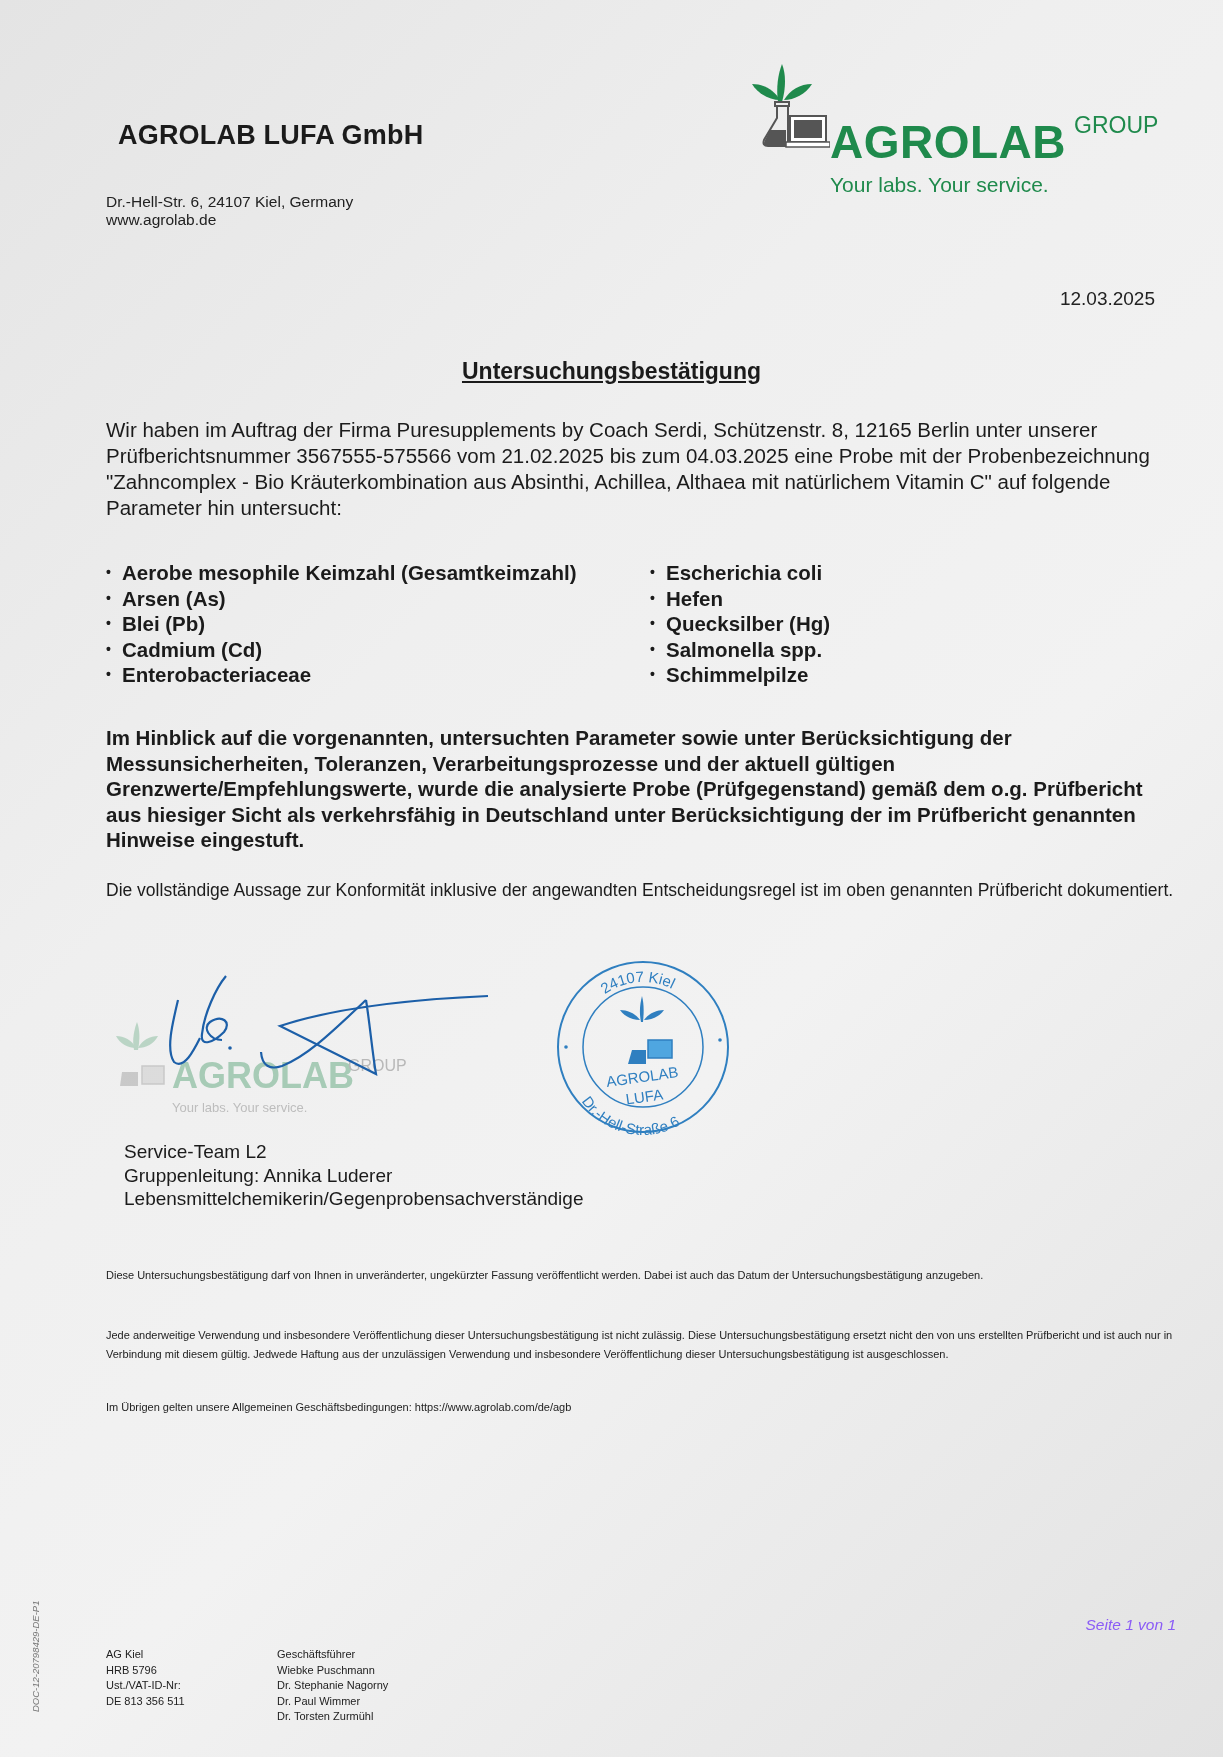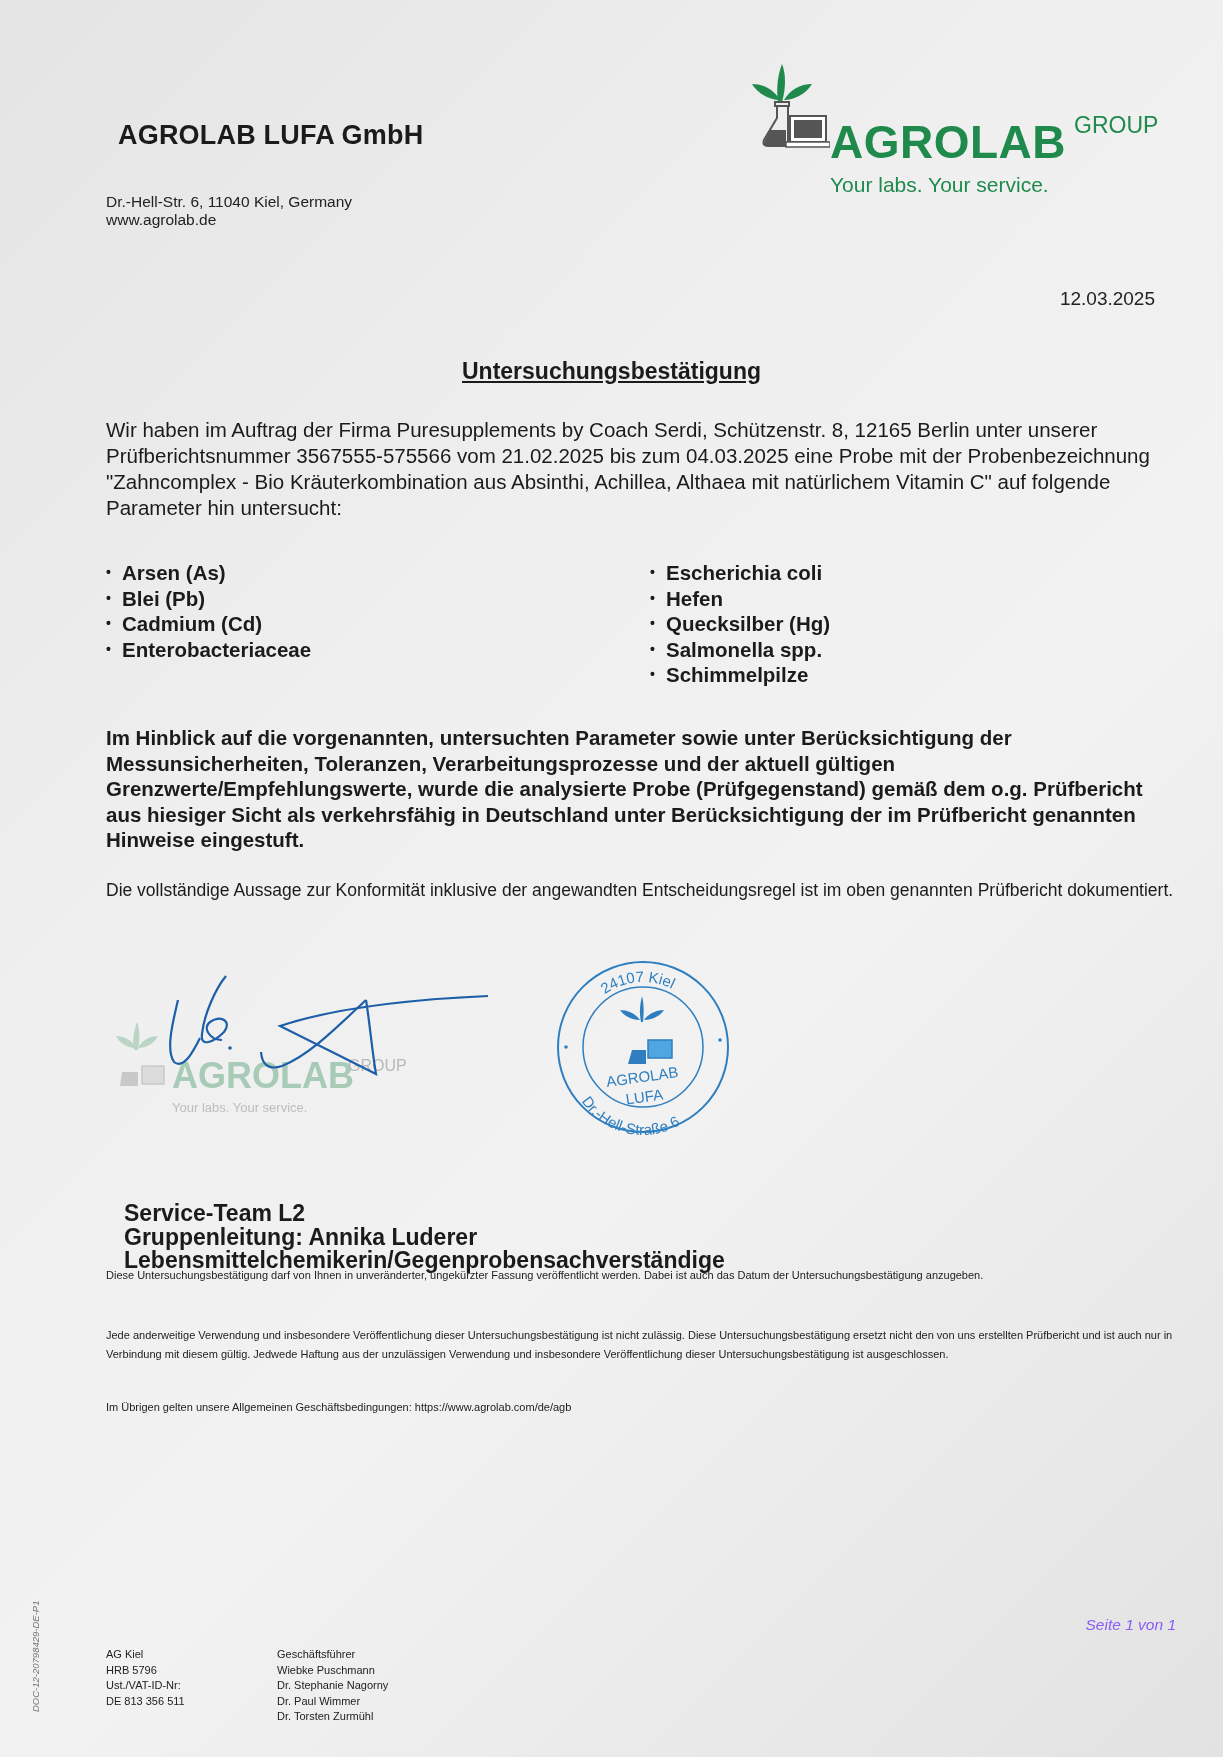--- a/index.html
+++ b/index.html
@@ -23,38 +23,38 @@
   .col-left { left: 0; }
   .col-right { left: 544px; }
   .param { white-space: nowrap; }
   .bullet { display: inline-block; width: 16px; font-size: 14px; vertical-align: 3px; }
   .verdict { left: 106px; top: 725px; width: 1070px; font-size: 20.5px; font-weight: bold; line-height: 25.5px; }
   .note { left: 106px; top: 879px; width: 1070px; font-size: 17.5px; line-height: 22px; }
   .sig-area { left: 108px; top: 960px; width: 650px; height: 185px; }
   .ghost-word { position: absolute; left: 64px; top: 95px; font-size: 36px; font-weight: bold; color: #8fbfa3; opacity: 0.75; }
   .ghost-group { position: absolute; left: 240px; top: 97px; font-size: 16px; color: #b8b8b8; }
   .ghost-tag { position: absolute; left: 64px; top: 140px; font-size: 13px; color: #bdbdbd; }
-  .signer { left: 124px; top: 1202px; font-size: 23px; font-weight: bold; line-height: 23.5px; }
+  .signer { left: 124px; top: 1140px; font-size: 19px; font-weight: normal; line-height: 23.5px; }
   .small { left: 106px; width: 1070px; font-size: 11px; line-height: 18.5px; color: #222; }
   .p1 { top: 1266px; }
   .p2 { top: 1326px; }
   .p3 { top: 1398px; }
   .docid { left: 3px; top: 1600px; width: 110px; height: 14px; font-size: 9.5px; color: #777; font-style: italic;
            transform: rotate(-90deg); transform-origin: 0 0; top: 1712px; left: 30px; white-space: nowrap; }
   .page-no { right: 47px; top: 1616px; font-size: 15.5px; font-style: italic; color: #8b5cf6; }
   .foot { top: 1647px; font-size: 11px; line-height: 15.5px; color: #222; }
   .foot-left { left: 106px; }
   .foot-right { left: 277px; }
 </style>
 </head>
 <body>
 
 <div class="abs company">AGROLAB LUFA GmbH</div>
 <div class="abs addr">
-  <div>Dr.-Hell-Str. 6, 11040 Kiel, Germany</div>
+  <div>Dr.-Hell-Str. 6, 24107 Kiel, Germany</div>
   <div>www.agrolab.de</div>
 </div>
 
 <div class="abs logo">
   <svg width="82" height="90" viewBox="0 0 82 90" style="position:absolute;left:0;top:4px;">
 
     <path d="M30 42 C28 28, 30 14, 34 4 C38 14, 38 28, 34 42 Z" fill="#1f8a4c"></path>
     <path d="M32 40 C22 40, 10 34, 4 24 C16 24, 26 30, 32 40 Z" fill="#1f8a4c"></path>
     <path d="M36 40 C46 40, 58 34, 64 24 C52 24, 42 30, 36 40 Z" fill="#1f8a4c"></path>
 
@@ -71,20 +71,21 @@
   <div class="logo-tag">Your labs. Your service.</div>
 </div>
 
 <div class="abs date">12.03.2025</div>
 
 <div class="abs title">Untersuchungsbestätigung</div>
 <div class="abs intro">Wir haben im Auftrag der Firma Puresupplements by Coach Serdi, Schützenstr. 8, 12165 Berlin unter unserer Prüfberichtsnummer 3567555-575566 vom 21.02.2025 bis zum 04.03.2025 eine Probe mit der Probenbezeichnung "Zahncomplex - Bio Kräuterkombination aus Absinthi, Achillea, Althaea mit natürlichem Vitamin C" auf folgende Parameter hin untersucht:</div>
 
 <div class="abs params">
   <div class="col col-left">
+    <div class="param"><span class="bullet">•</span><span>Aerobe mesophile Keimzahl (Gesamtkeimzahl)</span></div>
     <div class="param"><span class="bullet">•</span><span>Arsen (As)</span></div>
     <div class="param"><span class="bullet">•</span><span>Blei (Pb)</span></div>
     <div class="param"><span class="bullet">•</span><span>Cadmium (Cd)</span></div>
     <div class="param"><span class="bullet">•</span><span>Enterobacteriaceae</span></div>
   </div>
   <div class="col col-right">
     <div class="param"><span class="bullet">•</span><span>Escherichia coli</span></div>
     <div class="param"><span class="bullet">•</span><span>Hefen</span></div>
     <div class="param"><span class="bullet">•</span><span>Quecksilber (Hg)</span></div>
     <div class="param"><span class="bullet">•</span><span>Salmonella spp.</span></div>

